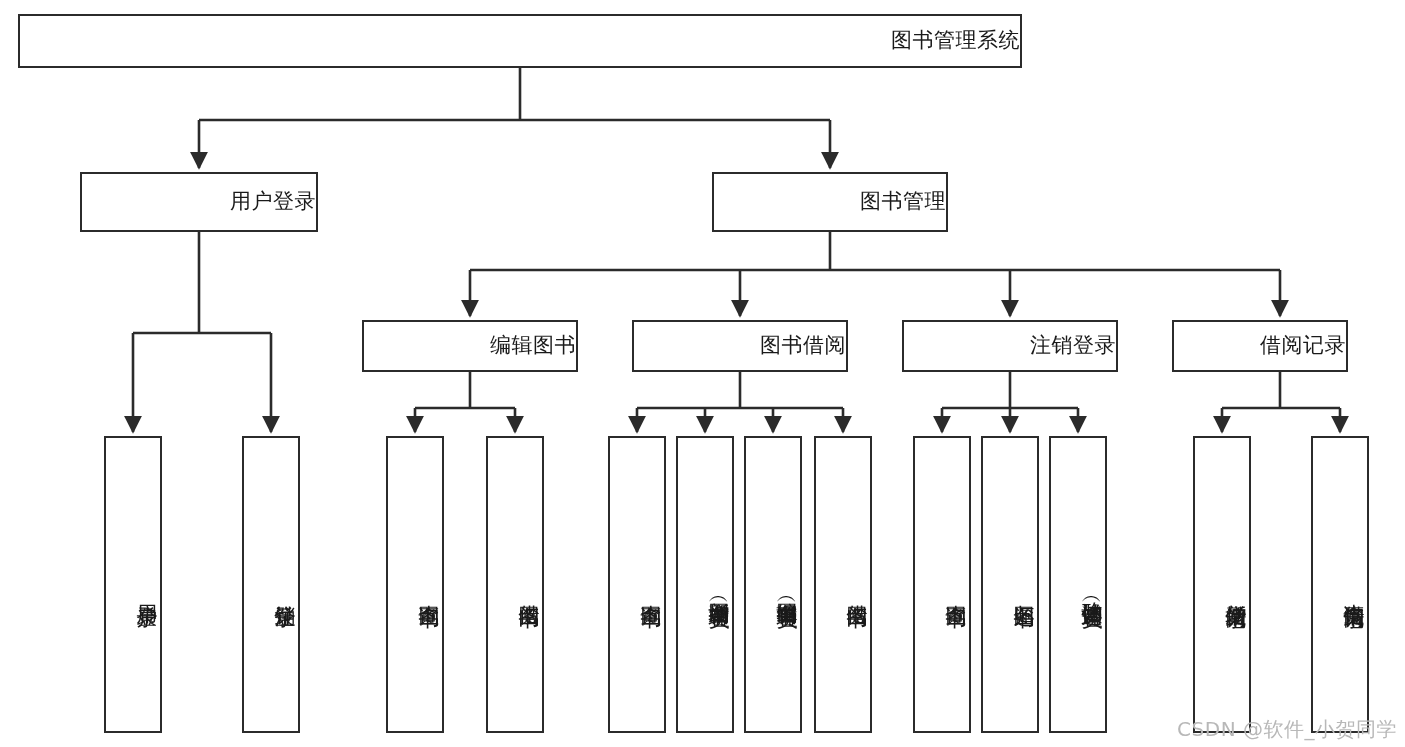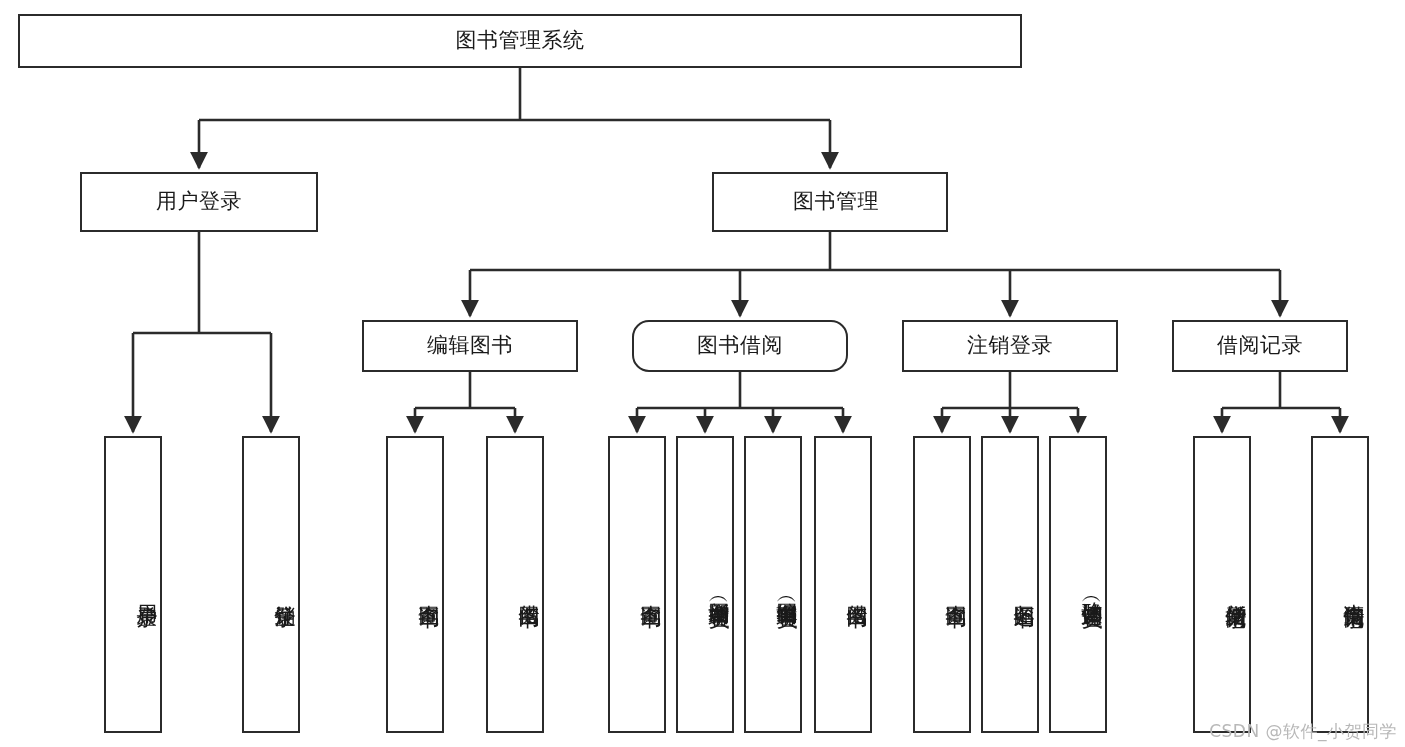--- a/index.html
+++ b/index.html
@@ -22,21 +22,21 @@
     height:747px;
     pointer-events:none;
   }
   .node{
     position:absolute;
     box-sizing:border-box;
     background:#ffffff;
     border:2px solid #2b2b2b;
     display:flex;
     align-items:center;
-    justify-content:center;
+    justify-content:flex-end;
     text-align:center;
     color:#1a1a1a;
   }
   .node.h{
     font-size:21px;
     line-height:1.2;
     letter-spacing:0.5px;
   }
   .node.root{ font-size:21px; }
   .node.v{
@@ -51,21 +51,21 @@
   }
   .node.v > span{
     writing-mode:vertical-rl;
     text-orientation:upright;
     display:block;
   }
   .watermark{
     position:absolute;
     right:8px;
     bottom:4px;
-    font-size:17px;
+    font-size:20px;
     color:#b8b8b8;
     letter-spacing:0.5px;
     white-space:nowrap;
     user-select:none;
   }
 </style>
 </head>
 <body>
 
 <div id="canvas">
@@ -131,21 +131,21 @@
   </div>
 
   <div class="node h" style="left:712px; top:172px; width:236px; height:60px;padding-left:12px;">
     <span>图书管理</span>
   </div>
 
   <div class="node h" style="left:362px; top:320px; width:216px; height:52px;">
     <span>编辑图书</span>
   </div>
 
-  <div class="node h" style="left:632px; top:320px; width:216px; height:52px;border-radius:17px;">
+  <div class="node h" style="left:632px; top:320px; width:216px; height:52px;">
     <span>图书借阅</span>
   </div>
 
   <div class="node h" style="left:902px; top:320px; width:216px; height:52px;">
     <span>注销登录</span>
   </div>
 
   <div class="node h" style="left:1172px; top:320px; width:176px; height:52px;">
     <span>借阅记录</span>
   </div>

